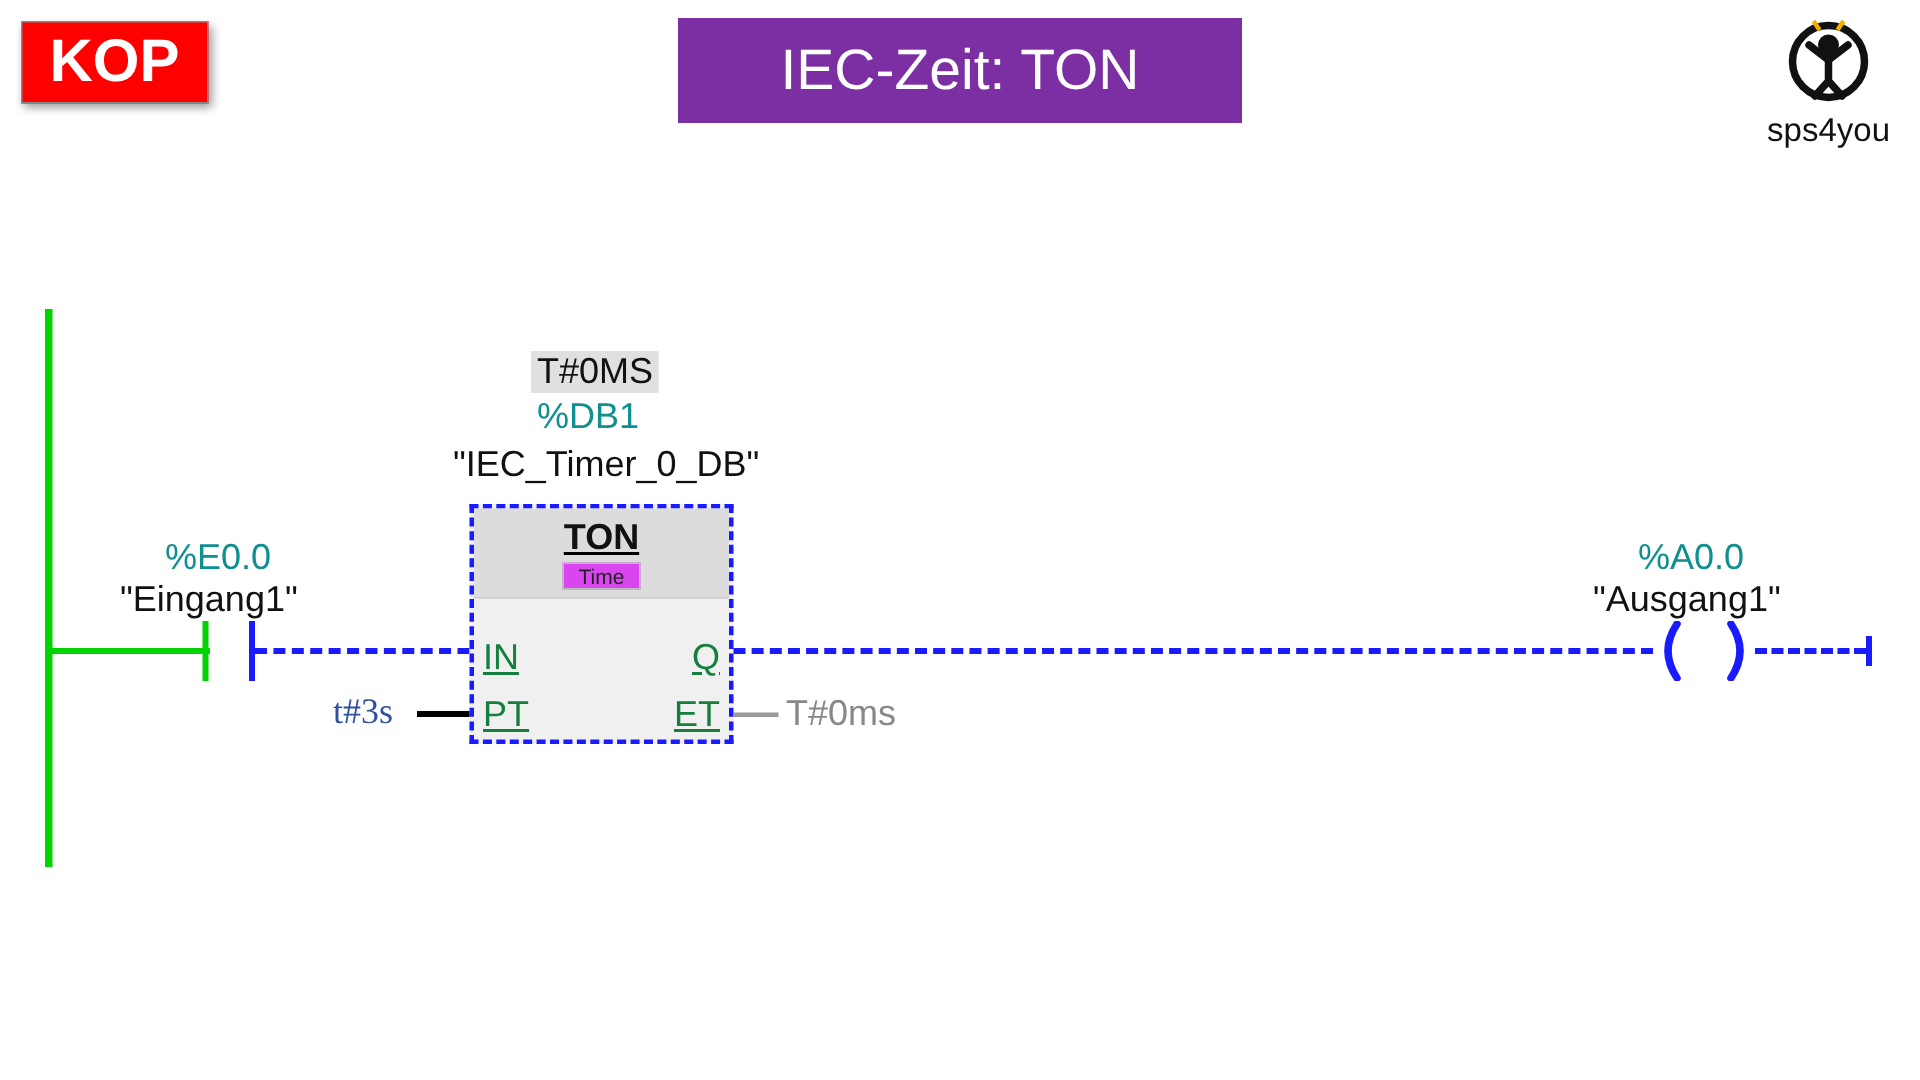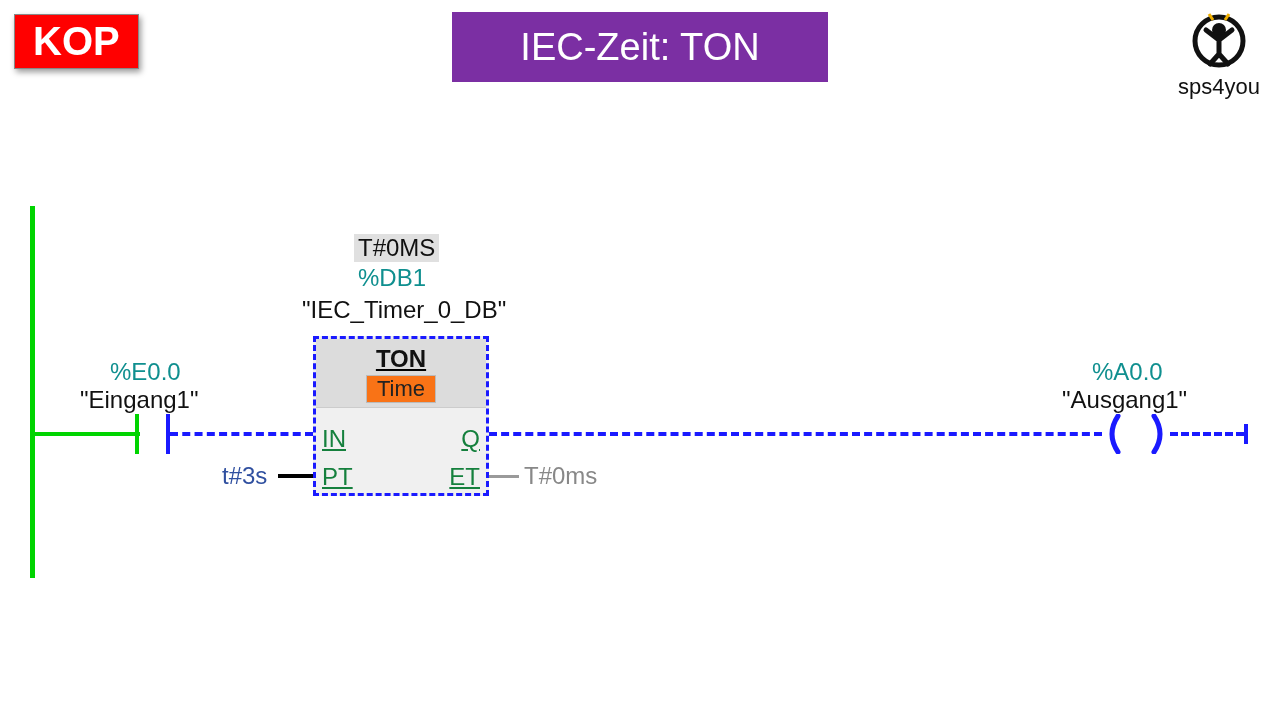--- a/index.html
+++ b/index.html
@@ -101,21 +101,21 @@
     background: #00d400;
   }
   
   .lbl {
     position: absolute;
     font-size: 24px;
     color: #111;
     white-space: nowrap;
   }
   .lbl.addr { color: #0f8f8f; font-weight: 400; text-align: center; }
-  .lbl.ptval { color: #3050a0; }
+  .lbl.ptval { color: #3050a0; font-family: Liberation Serif, serif; }
   .lbl.etval { color: #888; }
   .lbl.hilite { background: #e0e0e0; padding: 0 4px; }
   
   .timer-block {
     position: absolute;
     left: 313px;
     top: 136px;
     width: 176px;
     height: 160px;
     border: 3px dashed #1a1aff;
@@ -129,25 +129,25 @@
     text-decoration: underline;
   }
   .timer-head .ton {
     font-weight: 700;
     font-size: 24px;
     color: #111;
   }
   .timer-head .time {
     display: inline-block;
     margin-top: 2px;
-    font-size: 22px;
+    font-size: 14px;
     color: #222;
     border: 1px solid #bbb;
     padding: 0 10px;
-    background: #f97316;
+    background: #d946ef;
   }
   .pin {
     position: absolute;
     font-size: 24px;
     color: #15803d;
     text-decoration: underline;
   }
 </style>
 </head>
 <body>

